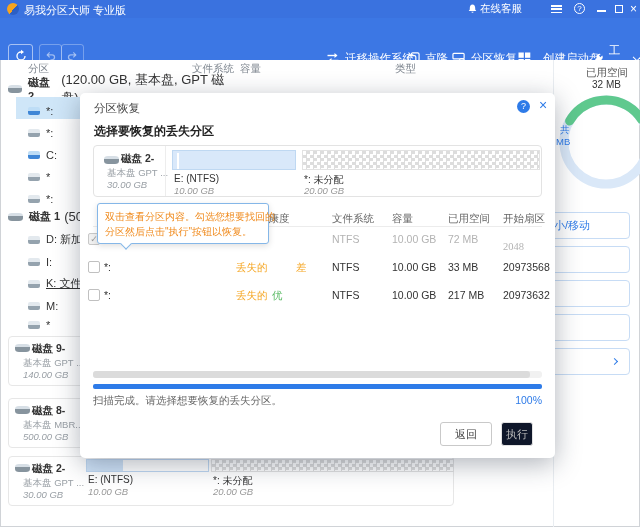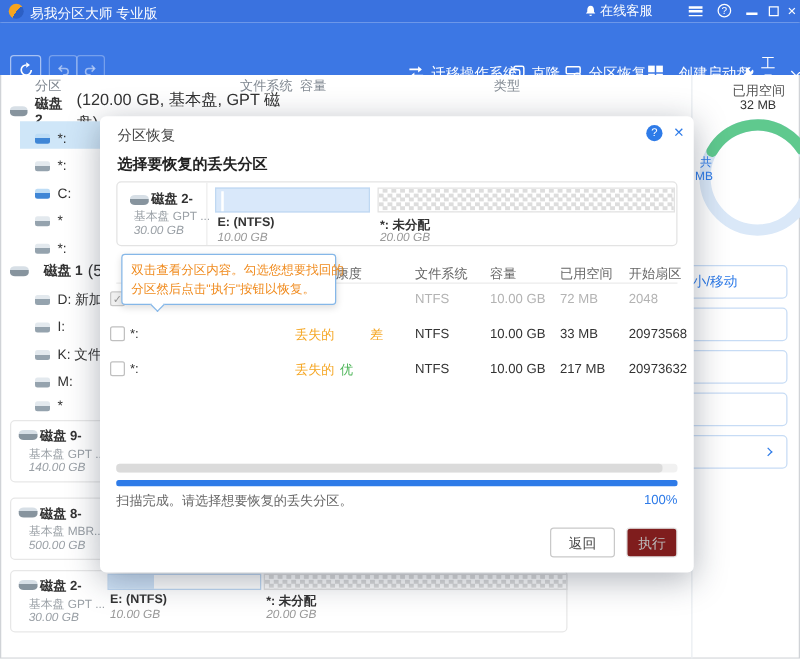--- a/index.html
+++ b/index.html
@@ -48,21 +48,21 @@
   .diskrow-name { font-size:11px; font-weight:bold; color:#333; }
   .diskrow-det { font-size:13px; color:#333; }
 
   
   .dmrow { position:absolute; left:8px; width:446px; height:50px; border:1px solid #E7E7E7; border-radius:4px; background:#fff; }
   .dm-name { position:absolute; left:23px; top:5px; font-size:10.5px; font-weight:bold; color:#333; }
   .dm-type { position:absolute; left:14px; top:20px; font-size:9.5px; color:#9AA0A6; }
   .dm-size { position:absolute; left:14px; top:32px; font-size:9.5px; font-style:italic; color:#9AA0A6; }
   .dm-ico  { position:absolute; left:6px; top:7px; }
   .hatch { background: repeating-conic-gradient(#DDDDDD 0% 25%, #FFFFFF 0% 50%) 0 0 / 7px 7px; }
-  .pb-label1 { font-size:10px; font-weight:bold; color:#333; }
+  .pb-label1 { font-size:10px; font-weight:normal; color:#333; }
   .pb-label2 { font-size:9.5px; font-style:italic; color:#999; }
 
   
   .legend { position:absolute; left:183px; top:507px; display:flex; gap:15px; align-items:center; }
   .litem { display:flex; gap:5px; align-items:center; font-size:10.5px; color:#444; }
   .sw { width:9px; height:9px; border-radius:1px; }
 
   
   .rp-divider { position:absolute; left:553px; top:60px; width:1px; height:467px; background:#E9EDF1; }
   .rp-used-l { position:absolute; left:586px; top:66px; font-size:10.5px; color:#555; }
@@ -96,22 +96,22 @@
   .tooltip .tl { font-size:10px; color:#F08A1C; line-height:15px; white-space:nowrap; }
   .tooltip .arrow { position:absolute; left:24px; bottom:-5px; width:8px; height:8px; background:#fff;
                     border-right:1px solid #85B7E8; border-bottom:1px solid #85B7E8; transform:rotate(45deg); }
   .dlg-scroll { position:absolute; left:13px; top:278px; width:449px; height:7px; background:#F1F1F1; border-radius:3px; }
   .dlg-scroll .thumb { position:absolute; left:0; top:0; width:437px; height:7px; background:#DBDBDB; border-radius:3px; }
   .dlg-progress { position:absolute; left:13px; top:291px; width:449px; height:5px; background:#2E7BE8; border-radius:2px; }
   .dlg-status { position:absolute; left:13px; top:301px; font-size:10.5px; color:#666; }
   .dlg-pct { position:absolute; right:13px; top:301px; font-size:10.5px; color:#2E7BE8; }
   .btn-back { position:absolute; left:360px; top:329px; width:52px; height:24px; border:1px solid #C9C9C9; border-radius:3px;
               background:#fff; color:#444; font-size:11px; display:flex; align-items:center; justify-content:center; cursor:pointer; }
-  .btn-exec { position:absolute; left:421px; top:329px; width:41px; height:24px; border:1px solid #E3E3E3; border-radius:3px;
-              background:#7f1d1d; color:#BBB; font-size:11px; display:flex; align-items:center; justify-content:center; }
+  .btn-exec { position:absolute; left:421px; top:329px; width:32px; height:24px; border:1px solid #E3E3E3; border-radius:3px;
+              background:#0f172a; color:#BBB; font-size:11px; display:flex; align-items:center; justify-content:center; }
 </style>
 </head>
 <body>
 
 <div id="app">
 
   <div class="titlebar">
     <span class="logo"></span>
     <span class="app-title">易我分区大师 专业版</span>
     <span class="svc">
@@ -220,34 +220,34 @@
   <div class="trow" style="top:166px;">
     <span class="drv" style="margin-left:28px;"></span>
     <span class="lbl" style="margin-left:6px;">*</span>
   </div>
   <div class="trow" style="top:188px;">
     <span class="drv" style="margin-left:28px;"></span>
     <span class="lbl" style="margin-left:6px;">*:</span>
   </div>
   <div class="trow" style="top:206px;">
     <span class="disk-ico" style="margin-left:8px;"></span>
-    <span class="diskrow-name" style="margin-left:12px;">磁盘 1</span>
+    <span class="diskrow-name" style="margin-left:6px;">磁盘 1</span>
     <span class="diskrow-det" style="margin-left:4px;">(500.0</span>
   </div>
   <div class="trow" style="top:229px;">
     <span class="drv" style="margin-left:28px;"></span>
     <span class="lbl" style="margin-left:6px;">D: 新加卷</span>
   </div>
   <div class="trow" style="top:251px;">
     <span class="drv" style="margin-left:28px;"></span>
     <span class="lbl" style="margin-left:6px;">I:</span>
   </div>
   <div class="trow" style="top:273px;">
     <span class="drv" style="margin-left:28px;"></span>
-    <span class="lbl" style="margin-left:6px;">K: 文件</span>
+    <span class="lbl" style="margin-left:6px;text-decoration:underline;">K: 文件</span>
   </div>
   <div class="trow" style="top:295px;">
     <span class="drv" style="margin-left:28px;"></span>
     <span class="lbl" style="margin-left:6px;">M:</span>
   </div>
   <div class="trow" style="top:314px;">
     <span class="drv" style="margin-left:28px;"></span>
     <span class="lbl" style="margin-left:6px;">*</span>
   </div>
 
@@ -332,21 +332,21 @@
     <span class="dlg-tblhead" style="left:312px;">容量</span>
     <span class="dlg-tblhead" style="left:368px;">已用空间</span>
     <span class="dlg-tblhead" style="left:423px;">开始扇区</span>
     <div class="hdr-line"></div>
 
     <div>
       <span class="cb checked" style="left:8px;top:140px;">✓</span>
       <span class="dlg-cell muted" style="left:252px;top:140px;">NTFS</span>
       <span class="dlg-cell muted" style="left:312px;top:140px;">10.00 GB</span>
       <span class="dlg-cell muted" style="left:368px;top:140px;">72 MB</span>
-      <span class="dlg-cell muted" style="left:423px;top:140px;">2048</span>
+      <span class="dlg-cell muted" style="left:423px;top:148px;font-family:Liberation Serif, serif;">2048</span>
     </div>
 
     <div>
       <span class="cb" style="left:8px;top:168px;"></span>
       <span class="dlg-cell" style="left:24px;top:168px;">*:</span>
       <span class="dlg-cell orange" style="left:132px;top:168px;">丢失的</span>
       <span class="dlg-cell orange" style="left:192px;top:168px;">差</span>
       <span class="dlg-cell" style="left:252px;top:168px;">NTFS</span>
       <span class="dlg-cell" style="left:312px;top:168px;">10.00 GB</span>
       <span class="dlg-cell" style="left:368px;top:168px;">33 MB</span>

